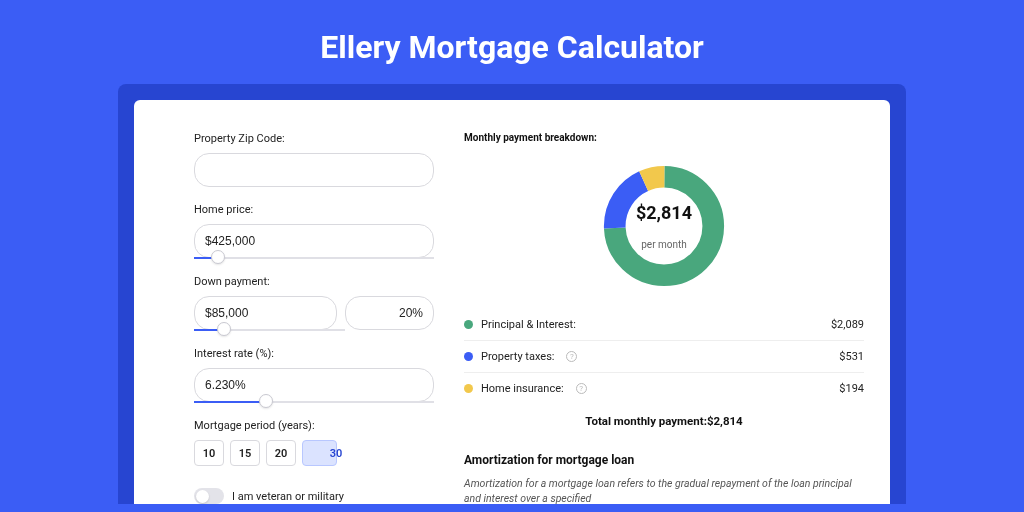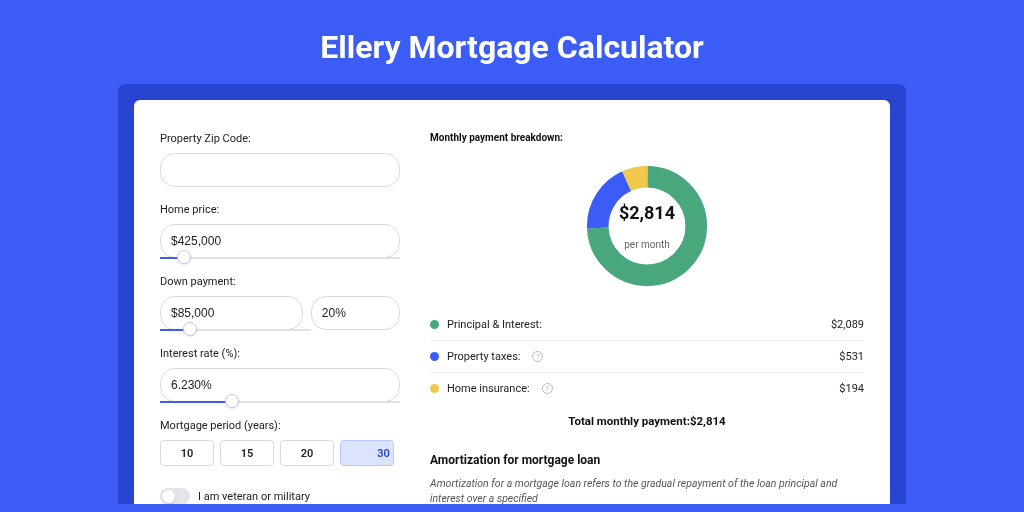--- a/index.html
+++ b/index.html
@@ -31,21 +31,21 @@
   }
   .card {
     background: #fff;
     border-radius: 6px 6px 0 0;
     padding: 32px 26px 0 26px;
     display: flex;
     gap: 30px;
     height: 404px;
     overflow: hidden;
   }
-  .left-col { width: 240px; flex-shrink: 0; }
+  .left-col { width: 240px; flex-shrink: 0; margin-left: 34px; }
   .right-col { flex: 1; }
   .field-label {
     font-size: 11px;
     color: #222;
     margin-bottom: 8px;
     display: block;
   }
   .text-input {
     width: 100%;
     height: 34px;
@@ -73,24 +73,24 @@
     width: 14px; height: 14px;
     background: #fff;
     border: 1px solid #c9c9d1;
     border-radius: 50%;
     top: -7px;
     margin-left: -7px;
     box-shadow: 0 1px 2px rgba(0,0,0,0.1);
   }
   .dp-row { display: flex; gap: 8px; }
   .dp-row .text-input:first-child { flex: 1.8; }
-  .dp-row .text-input:last-child { flex: 1; }
+  .dp-row .text-input:last-child { flex: 1; text-align: right; }
   .period-row { display: flex; gap: 6px; margin-top: 4px; }
   .period-btn {
-    width: 54px; height: 26px;
+    width: 30px; height: 26px;
     border: 1px solid #d9d9de;
     border-radius: 4px;
     background: #fff;
     font-size: 11px;
     font-weight: 600;
     color: #222;
     display: flex; align-items: center; justify-content: center;
     cursor: pointer;
   }
   .period-btn.active { background: #dbe3ff; border-color: #b8c7ff; color: #2745d1; padding-left: 33px; }

